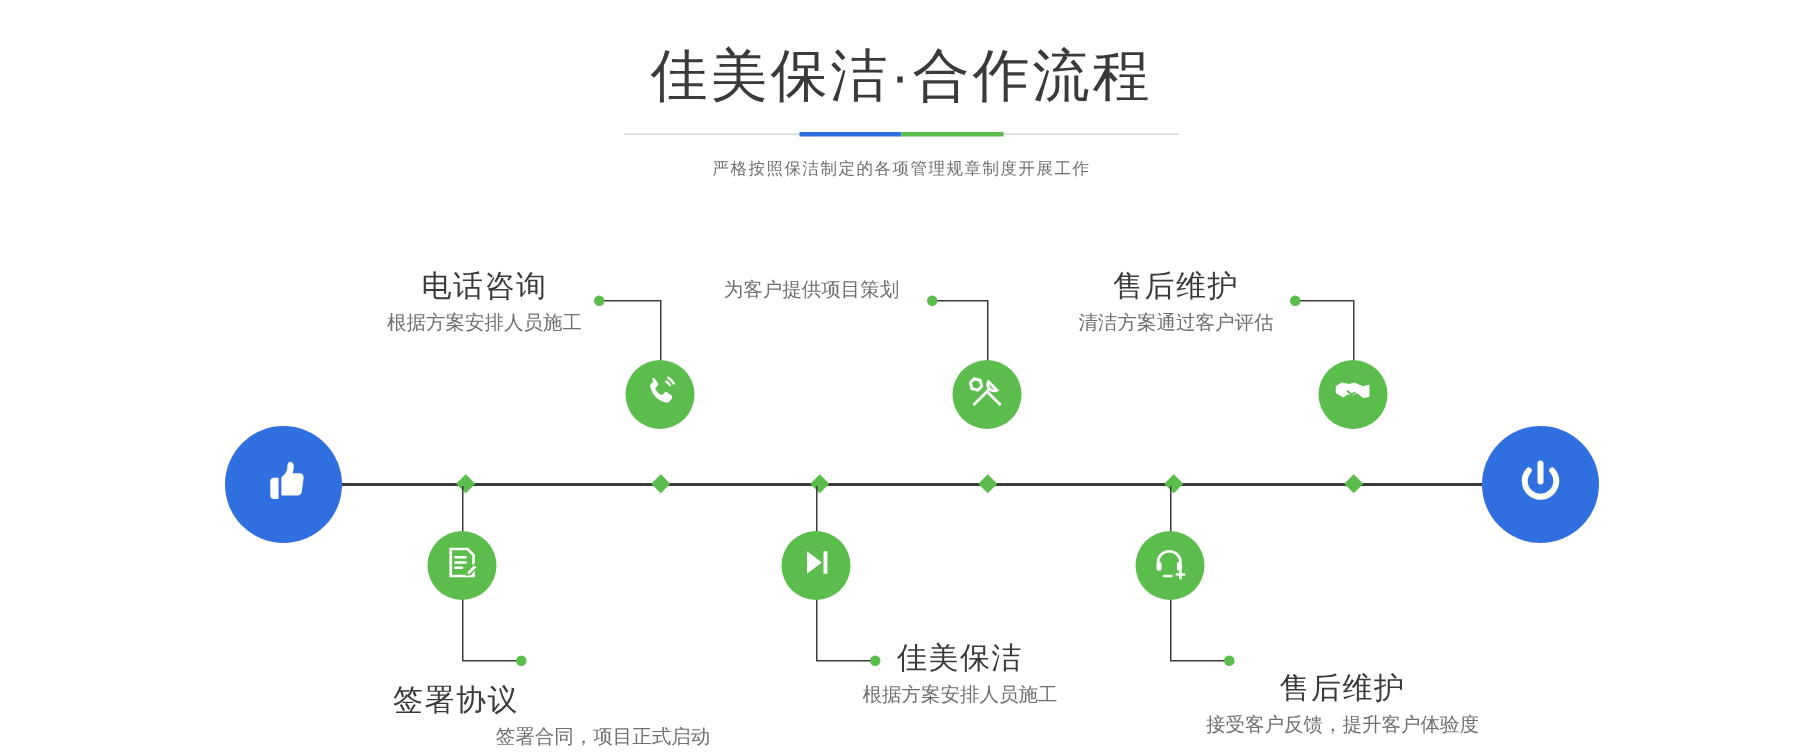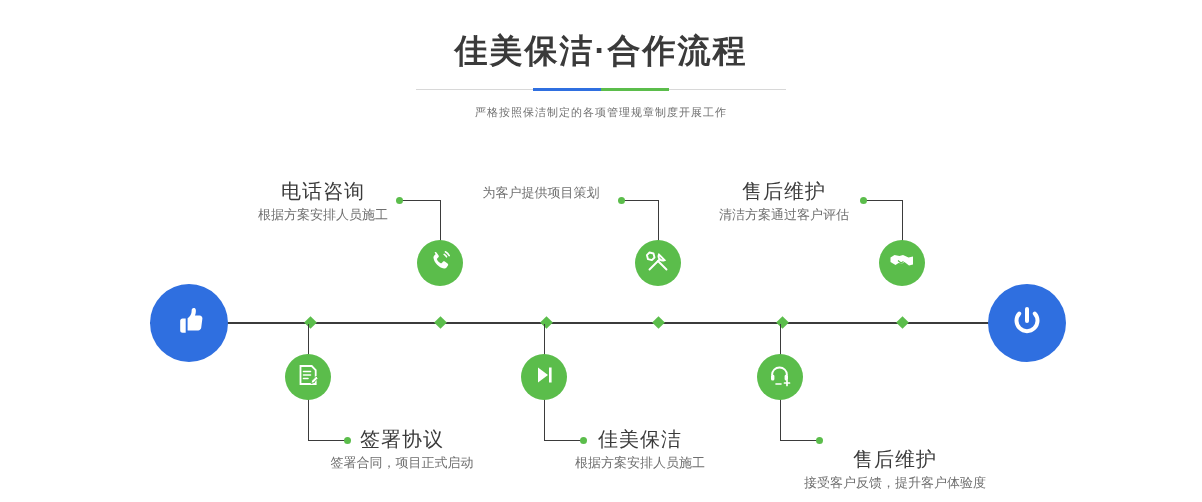--- a/index.html
+++ b/index.html
@@ -21,24 +21,24 @@
 
   
   .header {
     position: absolute;
     top: 28px;
     left: 0;
     width: 1202px;
     text-align: center;
   }
   .title {
-    font-size: 33px;
+    font-size: 38px;
     letter-spacing: 2px;
     color: #3a3a3a;
-    font-weight: bold;
+    font-weight: normal;
     line-height: 46px;
     margin: 0;
   }
   .rule-wrap {
     position: relative;
     width: 370px;
     height: 3px;
     margin: 14px auto 0 auto;
   }
   .rule-base {
@@ -228,21 +228,21 @@
     <div class="icon-circle" style="left:285px; top:194px;">
       <span>
         <svg width="24" height="24" viewBox="0 0 24 24" fill="#ffffff" aria-hidden="true">
           <path d="M4.5 3h11.2l4 4v14H4.5z" fill="none" stroke="#ffffff" stroke-width="1.8"></path>
           <path d="M7.5 8.5h7M7.5 12h7M7.5 15.5h4.5" stroke="#ffffff" stroke-width="1.6" stroke-linecap="round"></path>
           <path d="M15.6 17.8l4.6-4.6 2 2-4.6 4.6-2.6.6z" fill="#ffffff" stroke="#5bbd4b" stroke-width="1"></path>
         </svg>
       </span>
     </div>
     <div class="step-text" style="left:262px; top:268px; width:280px;">
-      <div class="step-title" style="text-align:center;">签署协议</div>
+      <div class="step-title" style="text-align:left;margin-top:28px;">签署协议</div>
       <div class="step-desc">签署合同，项目正式启动</div>
     </div>
 
     <div class="diamond" style="left:542px;"></div>
     <div class="diamond" style="left:654px;"></div>
     <div class="vline" style="left:658px; top:40px; height:82px;"></div>
     <div class="hline" style="left:622px; top:40px; width:36px;"></div>
     <div class="dot" style="left:618px; top:37px;"></div>
     <div class="icon-circle" style="left:635px; top:80px;">
       <span>

